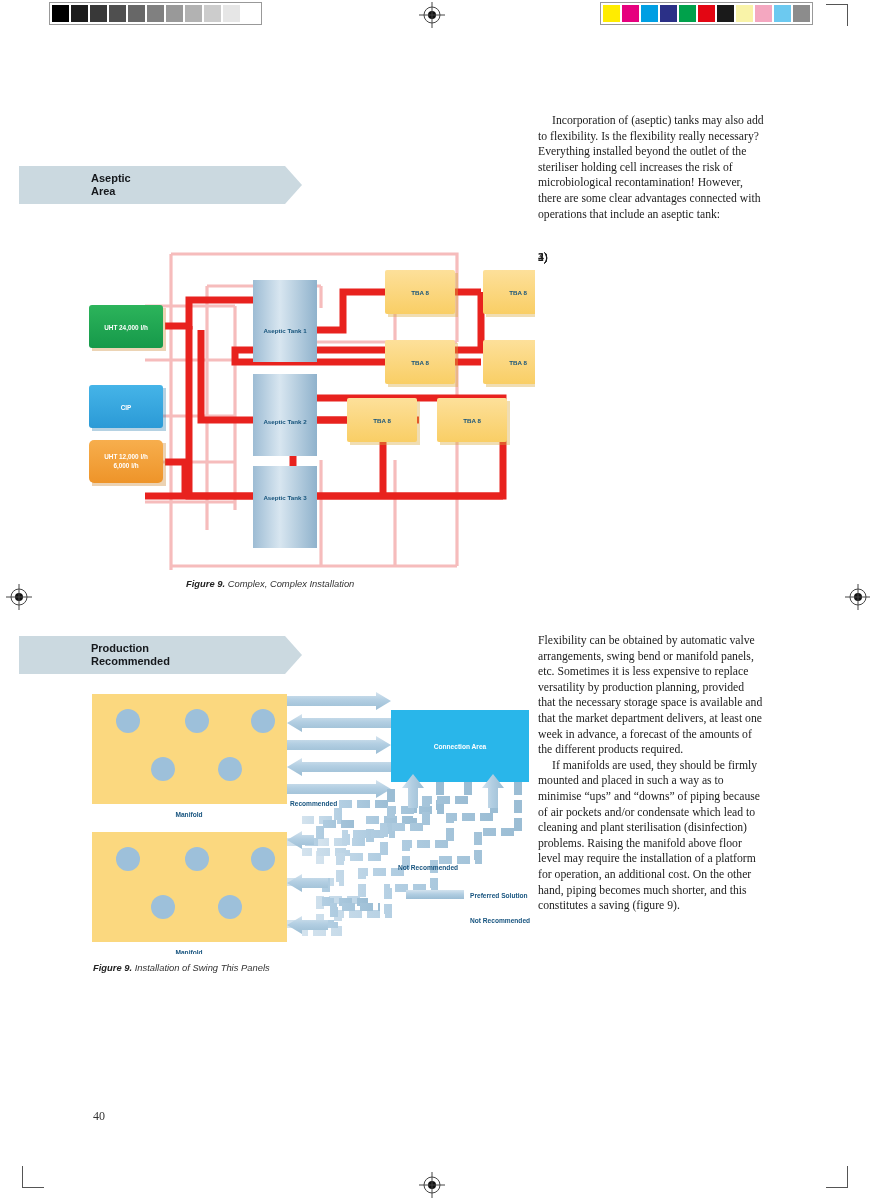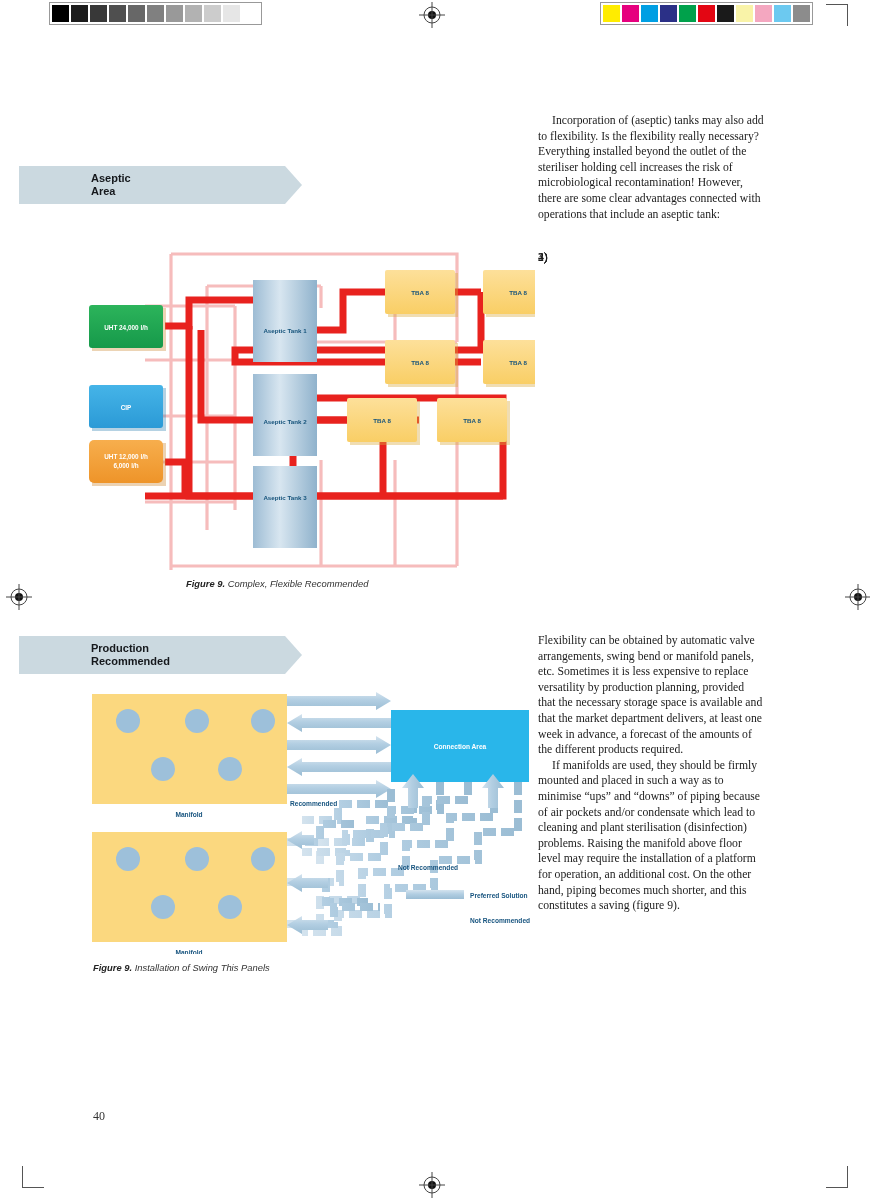--- a/index.html
+++ b/index.html
@@ -314,21 +314,21 @@
   <g>
     <rect x="352" y="148" width="70" height="44" fill="#d9a93f" opacity="0.4" transform="translate(3,3)"></rect>
     <rect x="352" y="148" width="70" height="44" rx="2" fill="url(#yellowgrad)"></rect>
     <text x="387" y="173" font-family="Liberation Sans, sans-serif" font-size="6.2" font-weight="bold" fill="#14527a" text-anchor="middle" id="f8-fill5">TBA 8</text>
   </g>
 </svg>
 </div>
 
 <div class="caption" style="left:186px; top:578px">
   <b>Figure 9.</b>
-  <span>Complex, Flexible Recommended</span>
+  <span>Complex, Complex Installation</span>
 </div>
 
 <div id="fig9">
 <svg width="445" height="262" viewBox="0 0 445 262" xmlns="http://www.w3.org/2000/svg">
   <defs>
     <linearGradient id="arrgrad" x1="0" y1="0" x2="0" y2="1">
       <stop offset="0%" stop-color="#d4e3ee"></stop>
       <stop offset="45%" stop-color="#b2cee2"></stop>
       <stop offset="100%" stop-color="#9bbdd4"></stop>
     </linearGradient>

